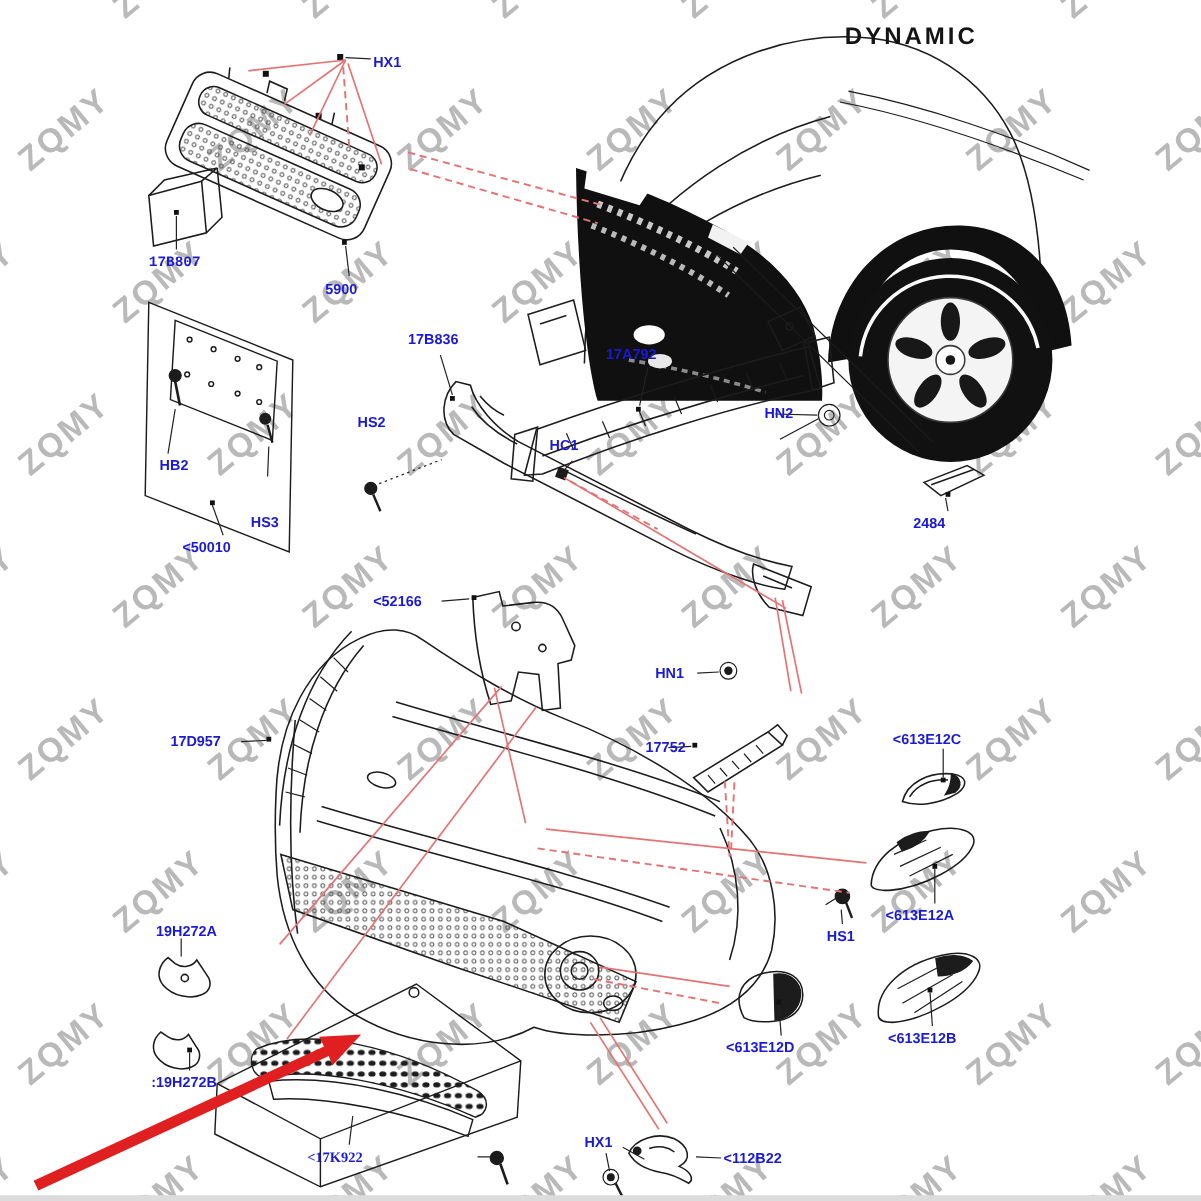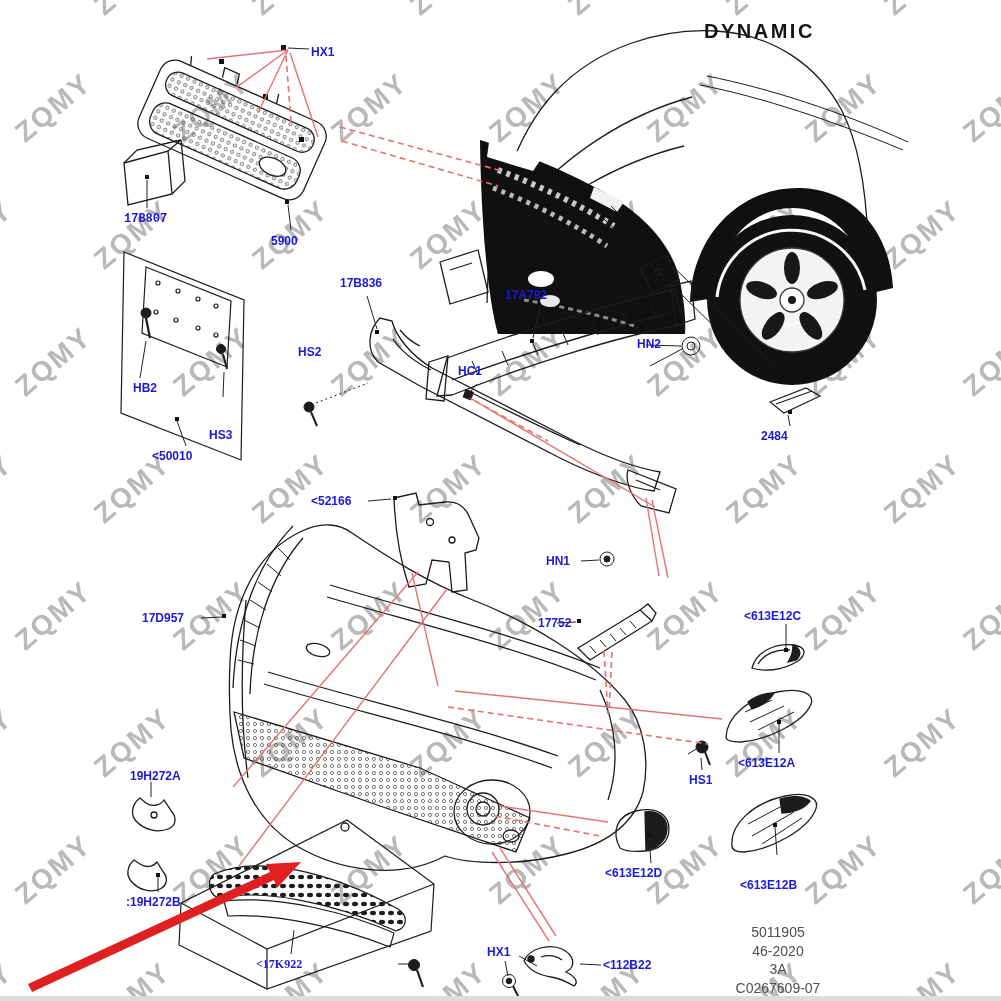--- a/index.html
+++ b/index.html
@@ -389,29 +389,23 @@
       <div class="part-label" style="left: 209px; top: 399px; margin-top: 28px;">HS3</div>
       <div class="part-label" style="left: 152px; top: 448px;">&lt;50010</div>
       <div class="part-label" style="left: 761px; top: 428px;">2484</div>
       <div class="part-label" style="left: 311px; top: 493px;">&lt;52166</div>
       <div class="part-label" style="left: 546px; top: 553px;">HN1</div>
       <div class="part-label" style="left: 142px; top: 610px;">17D957</div>
       <div class="part-label" style="left: 538px; top: 615px;">17752</div>
       <div class="part-label" style="left: 744px; top: 608px;">&lt;613E12C</div>
       <div class="part-label" style="left: 738px; top: 755px;">&lt;613E12A</div>
       <div class="part-label" style="left: 689px; top: 772px;">HS1</div>
-      <div class="part-label" style="left: 740px; top: 857px; margin-top: 20px;">&lt;613E12B</div>
+      <div class="part-label" style="left: 740px; top: 857px;">&lt;613E12B</div>
       <div class="part-label" style="left: 605px; top: 865px;">&lt;613E12D</div>
       <div class="part-label" style="left: 130px; top: 768px;">19H272A</div>
       <div class="part-label" style="left: 126px; top: 894px;">:19H272B</div>
       <div class="part-label" style="left: 256px; top: 956px; font-family: Liberation Serif, serif;">&lt;17K922</div>
       <div class="part-label" style="left: 364px; top: 955px; margin-top: 48px;">HB1</div>
       <div class="part-label" style="left: 487px; top: 944px;">HX1</div>
       <div class="part-label" style="left: 603px; top: 957px;">&lt;112B22</div>
     </div>
 
-  <div class="info-block">
-    <div>5011905</div>
-    <div>46-2020</div>
-    <div>3A</div>
-    <div>C0267609-07</div>
-  </div>
 </div>
 
 </body></html>

